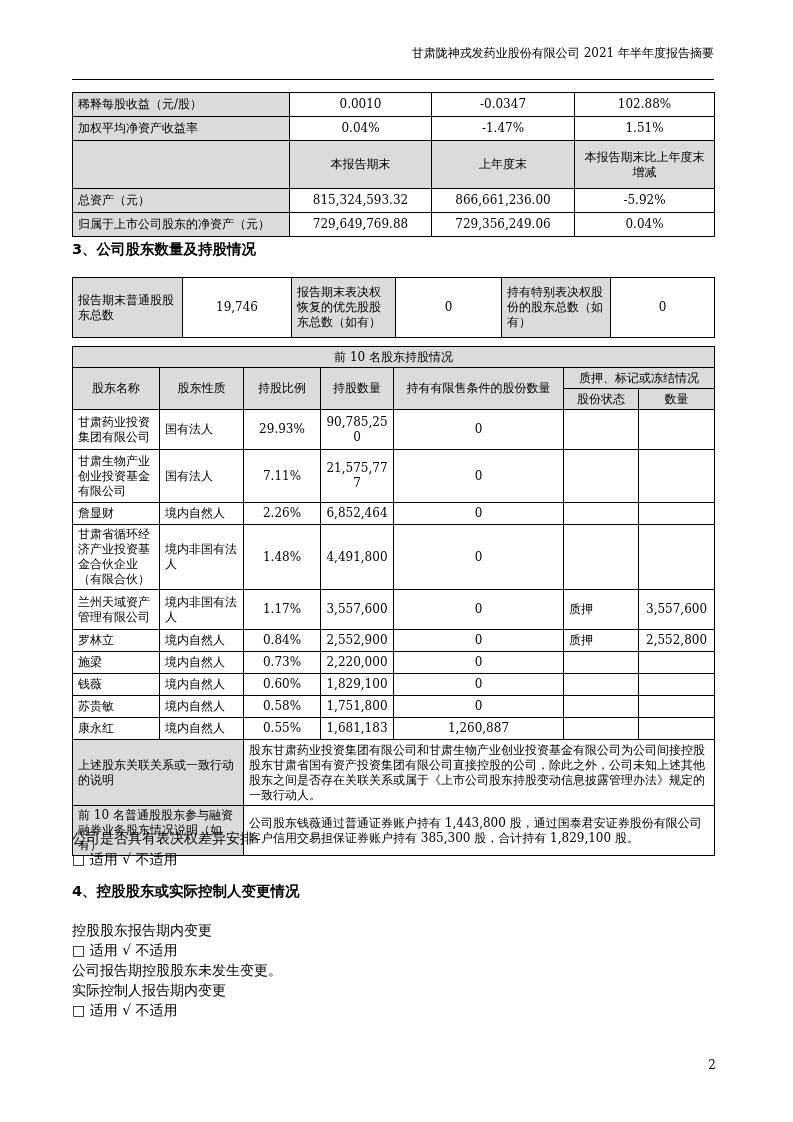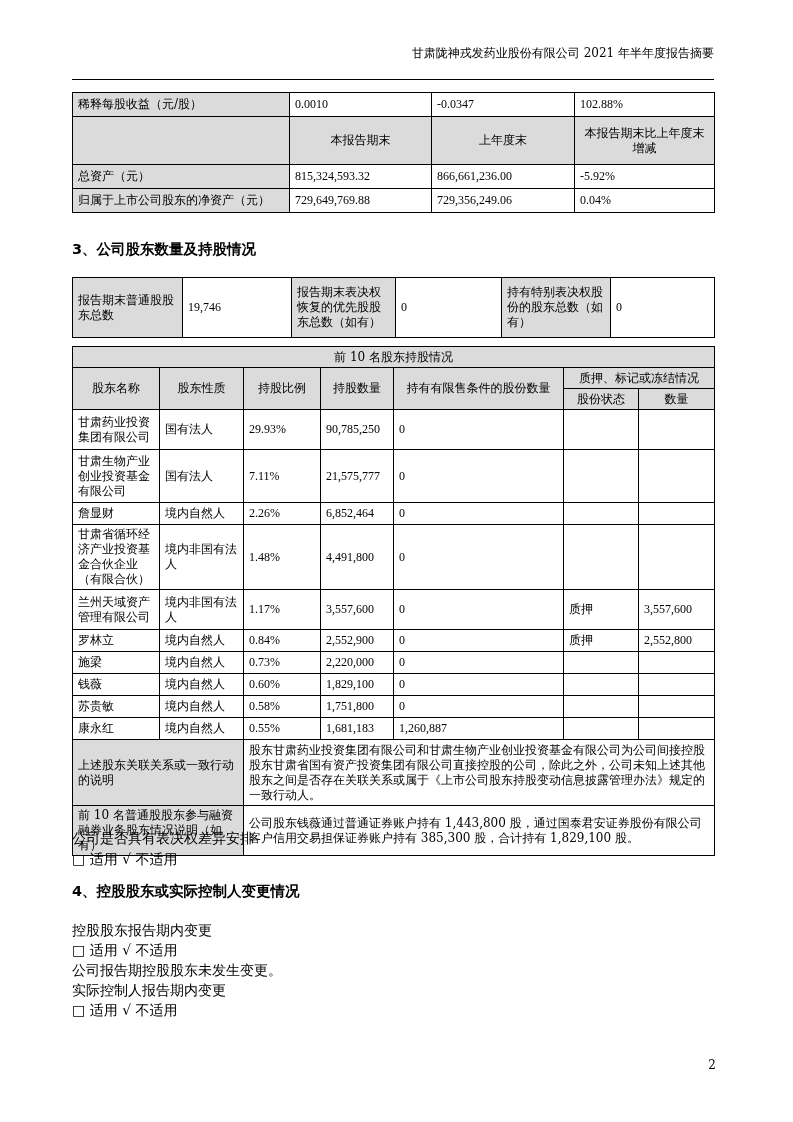--- a/index.html
+++ b/index.html
@@ -16,21 +16,21 @@
     border-bottom:1px solid #000; padding-bottom:19px;
   }
   
   table { table-layout:fixed; border-collapse:collapse; width:642px; }
   td, th {
     border:1px solid #000; font-weight:normal; font-size:12px;
     line-height:15px; padding:2px 5px; vertical-align:middle;
     overflow:hidden; word-break:break-all;
   }
   .gray { background:#dbdbdb; }
-  .tl { text-align:left; } .tr { text-align:left;font-family:Liberation Serif, serif; } .tc { text-align:center; }
+  .tl { text-align:left; } .tr { text-align:center; } .tc { text-align:center; }
 
   .table1 { position:absolute; left:72px; top:92px; }
   .table1 tr.h24 { height:24px; } .table1 tr.h38 { height:48px; }
 
   .sec-title {
     position:absolute; left:72px; width:642px;
     font-family:"DejaVu Sans","Liberation Sans",sans-serif;
     font-weight:bold; font-size:14.5px; line-height:18px;
   }
   .sec3-title { top:240px; }
@@ -65,20 +65,26 @@
         <col style="width:142px">
         <col style="width:143px">
         <col style="width:140px">
       </colgroup>
     <tbody>
         <tr class="h24">
       <td class="gray tl">稀释每股收益（元/股）</td>
       <td class="tr">0.0010</td>
       <td class="tr">-0.0347</td>
       <td class="tr">102.88%</td>
+    </tr>
+    <tr class="h24">
+      <td class="gray tl">加权平均净资产收益率</td>
+      <td class="tr">0.04%</td>
+      <td class="tr">-1.47%</td>
+      <td class="tr">1.51%</td>
     </tr>
     <tr class="h38">
       <td class="gray"></td>
       <td class="gray tc">本报告期末</td>
       <td class="gray tc">上年度末</td>
       <td class="gray tc">本报告期末比上年度末增减</td>
     </tr>
     <tr class="h24">
       <td class="gray tl">总资产（元）</td>
       <td class="tr">815,324,593.32</td>

